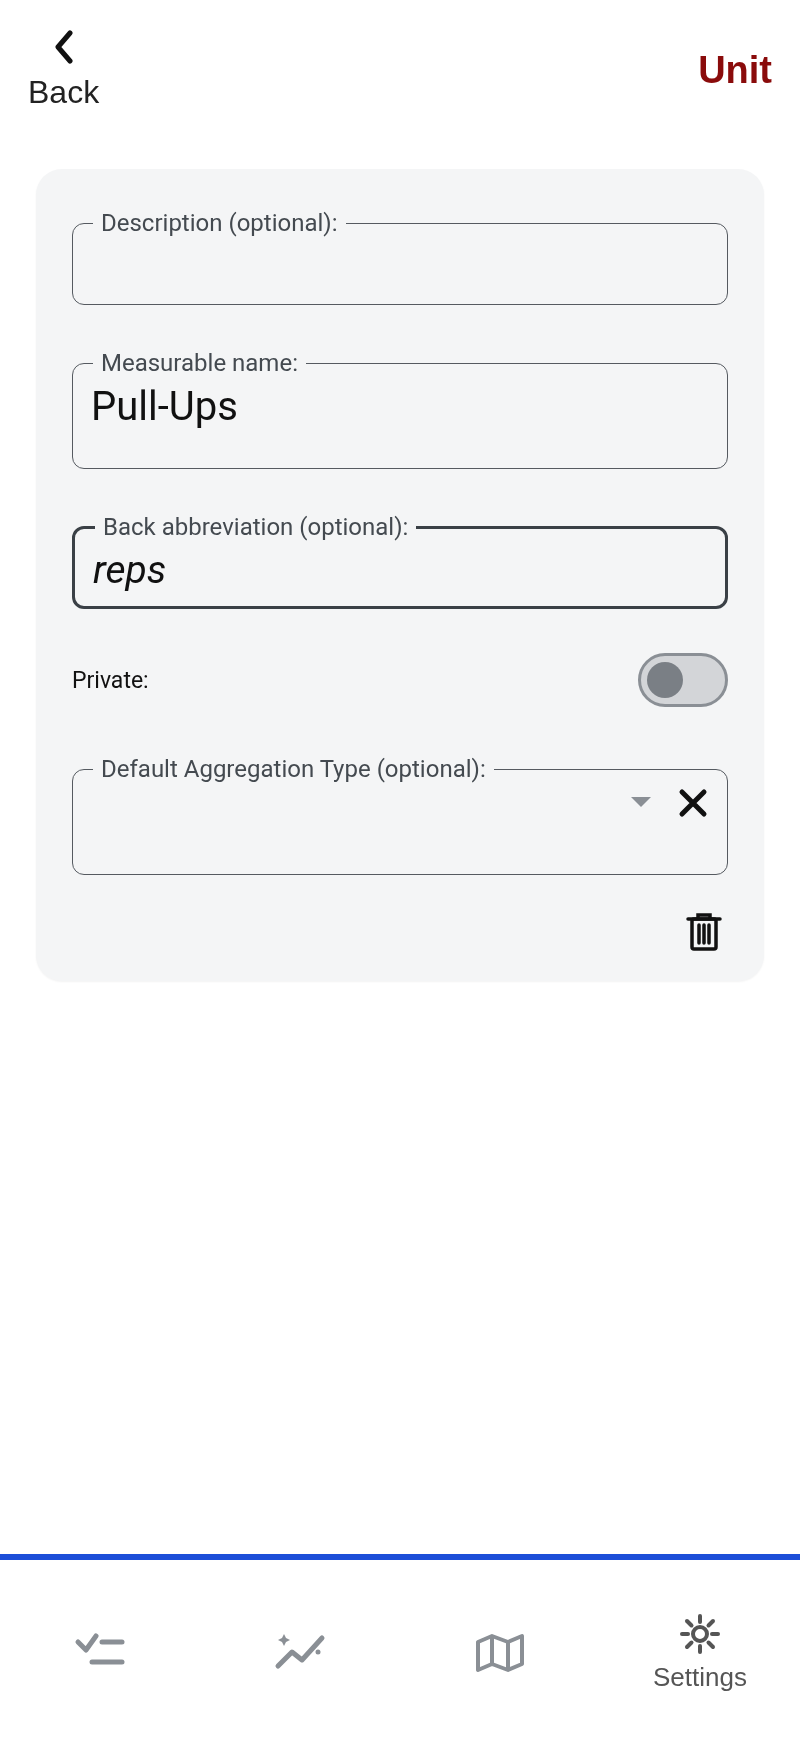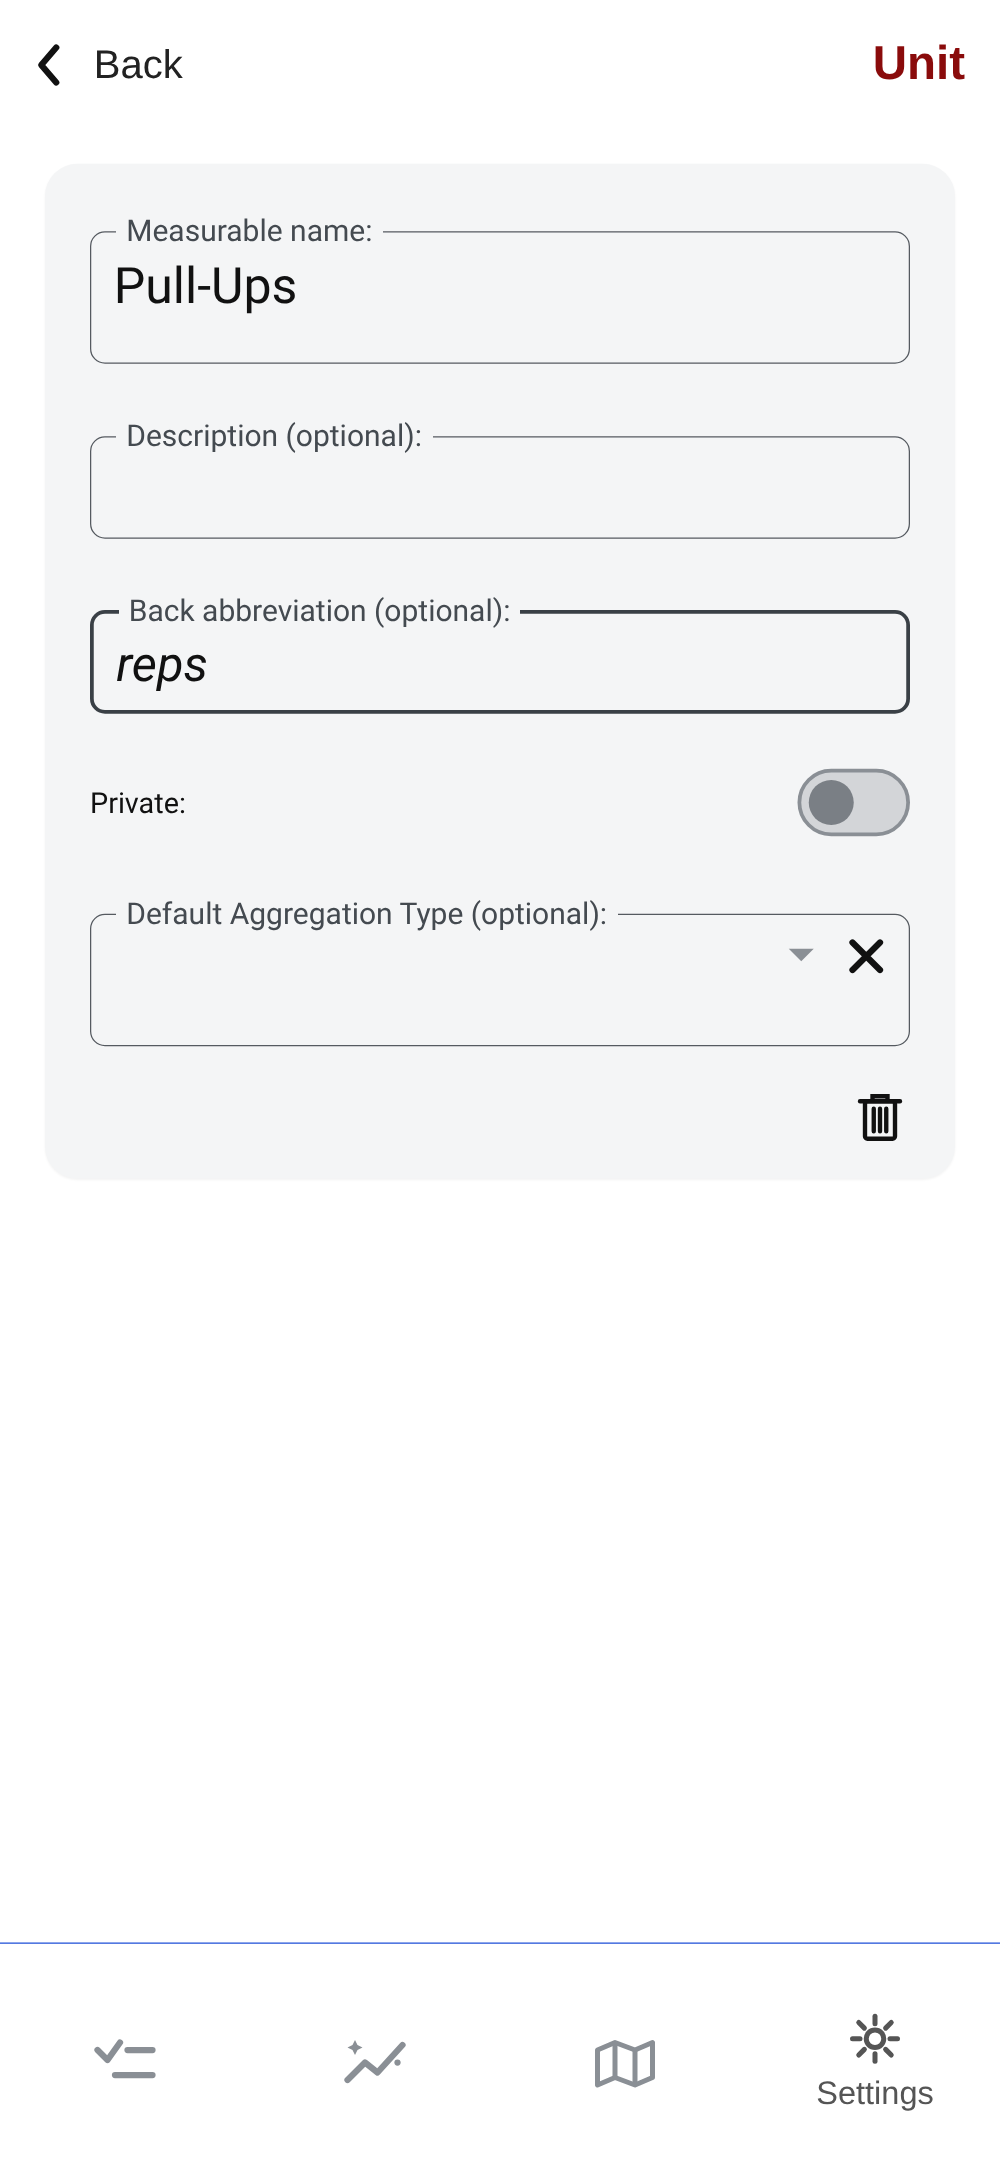--- a/index.html
+++ b/index.html
@@ -1,21 +1,21 @@
 <!DOCTYPE html>
 <html><head>
 <meta charset="utf-8">
 <style>
   * { box-sizing: border-box; margin: 0; padding: 0; }
   html, body { width: 800px; height: 1744px; font-family: -apple-system, BlinkMacSystemFont, "Segoe UI", Roboto, sans-serif; background: #fff; color: #111; }
   .screen { display: flex; flex-direction: column; height: 100%; }
 
   
   .header { display: flex; align-items: center; justify-content: space-between; padding: 30px 28px 20px 28px; }
-  .back-btn { display: flex; align-items: center; gap: 25px; background: none; border: none; cursor: pointer; }
+  .back-btn { display: flex; align-items: center; gap: 10px; background: none; border: none; cursor: pointer; flex-direction: column; }
   .back-label { font-size: 32px; color: #222; font-weight: 400; }
   .chevron-left { display: inline-block; }
   .save-btn { color: #8a0b0b; font-size: 38px; font-weight: 700; background: none; border: none; cursor: pointer; }
 
   
   .card { margin: 38px 36px 0 36px; background: #f4f5f6; border-radius: 26px; padding: 40px 36px 30px 36px; box-shadow: 0 1px 2px rgba(0,0,0,0.05); }
 
   
   .field { position: relative; margin-bottom: 44px; }
   .field fieldset {
@@ -66,21 +66,21 @@
   }
 
   
   .delete-row { display: flex; justify-content: flex-end; margin-top: 36px; padding-right: 6px; }
   .trash-btn { background: none; border: none; cursor: pointer; }
 
   
   .bottom-nav {
     margin-top: auto;
     height: 190px;
-    border-top: 1px solid #1d4ed8;
+    border-top: 6px solid #1d4ed8;
     display: flex;
     align-items: center;
     justify-content: space-around;
   }
   .nav-item { display: flex; flex-direction: column; align-items: center; gap: 6px; color: #8a8f95; background:none; border:none; cursor:pointer; width:25%; }
   .nav-item.active { color: #555; }
   .nav-label { font-size: 26px; }
   .nav-item.active .nav-label { color: #555; font-weight: 500; }
 
   svg { display: block; }
@@ -97,31 +97,31 @@
             <path d="M17 3 L5 17 L17 31" stroke="#111" stroke-width="5" fill="none" stroke-linecap="round" stroke-linejoin="round"></path>
           </svg>
       </span>
       <span class="back-label">Back</span>
     </button>
     <button class="save-btn">Unit</button>
   </div>
 
   <div class="card">
 
+    <div class="field">
+      <fieldset>
+        <legend>Description (optional):</legend>
+        <input type="text" class="small-text" value="" style="">
+      </fieldset>
+    </div>
+
     <div class="field tall">
       <fieldset>
         <legend>Measurable name:</legend>
         <input type="text" value="Pull-Ups" style="">
-      </fieldset>
-    </div>
-
-    <div class="field">
-      <fieldset>
-        <legend>Description (optional):</legend>
-        <input type="text" class="small-text" value="" style="">
       </fieldset>
     </div>
 
     <div class="field field-unit focused">
       <fieldset>
         <legend>Back abbreviation (optional):</legend>
         <input type="text" value="reps" style="">
       </fieldset>
     </div>
 

